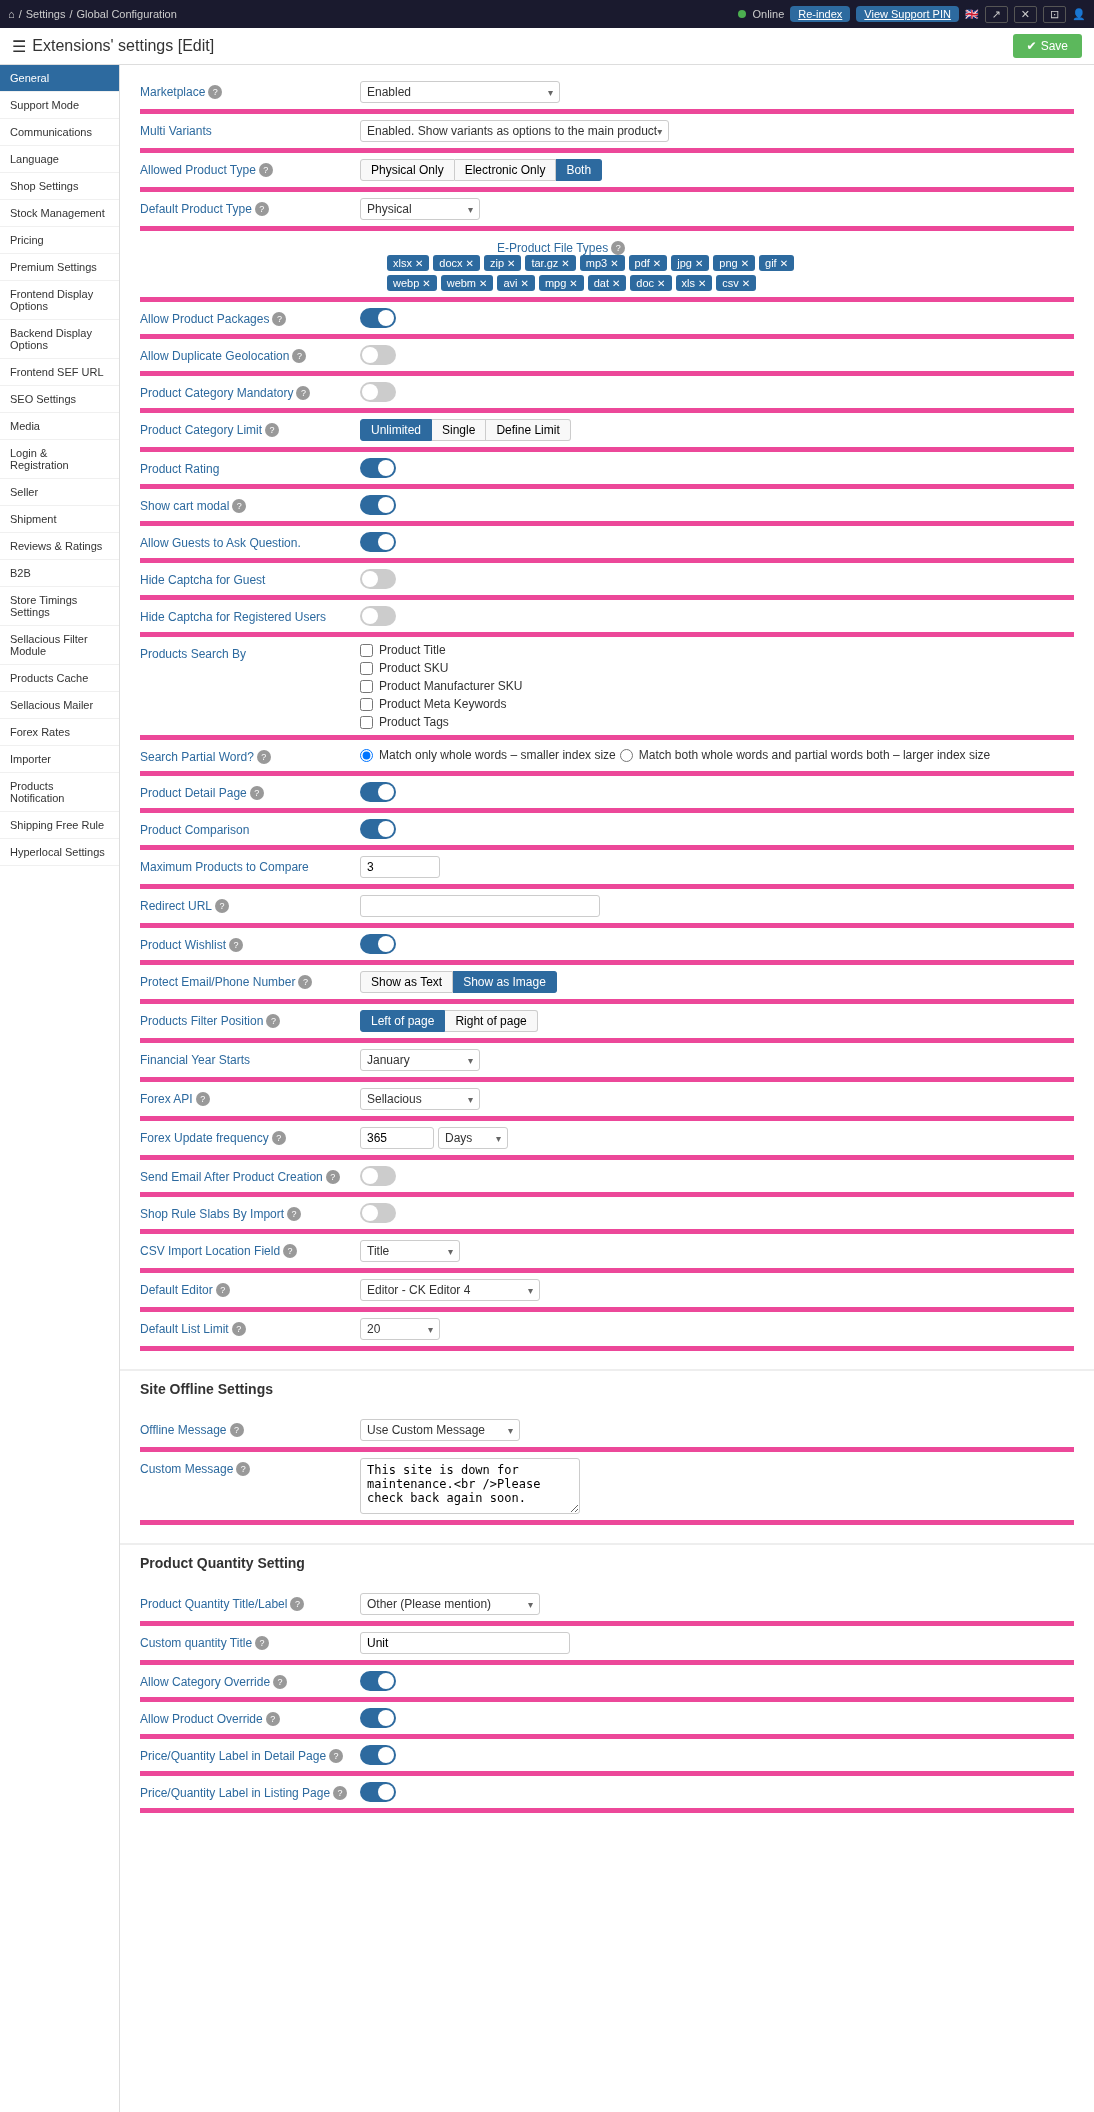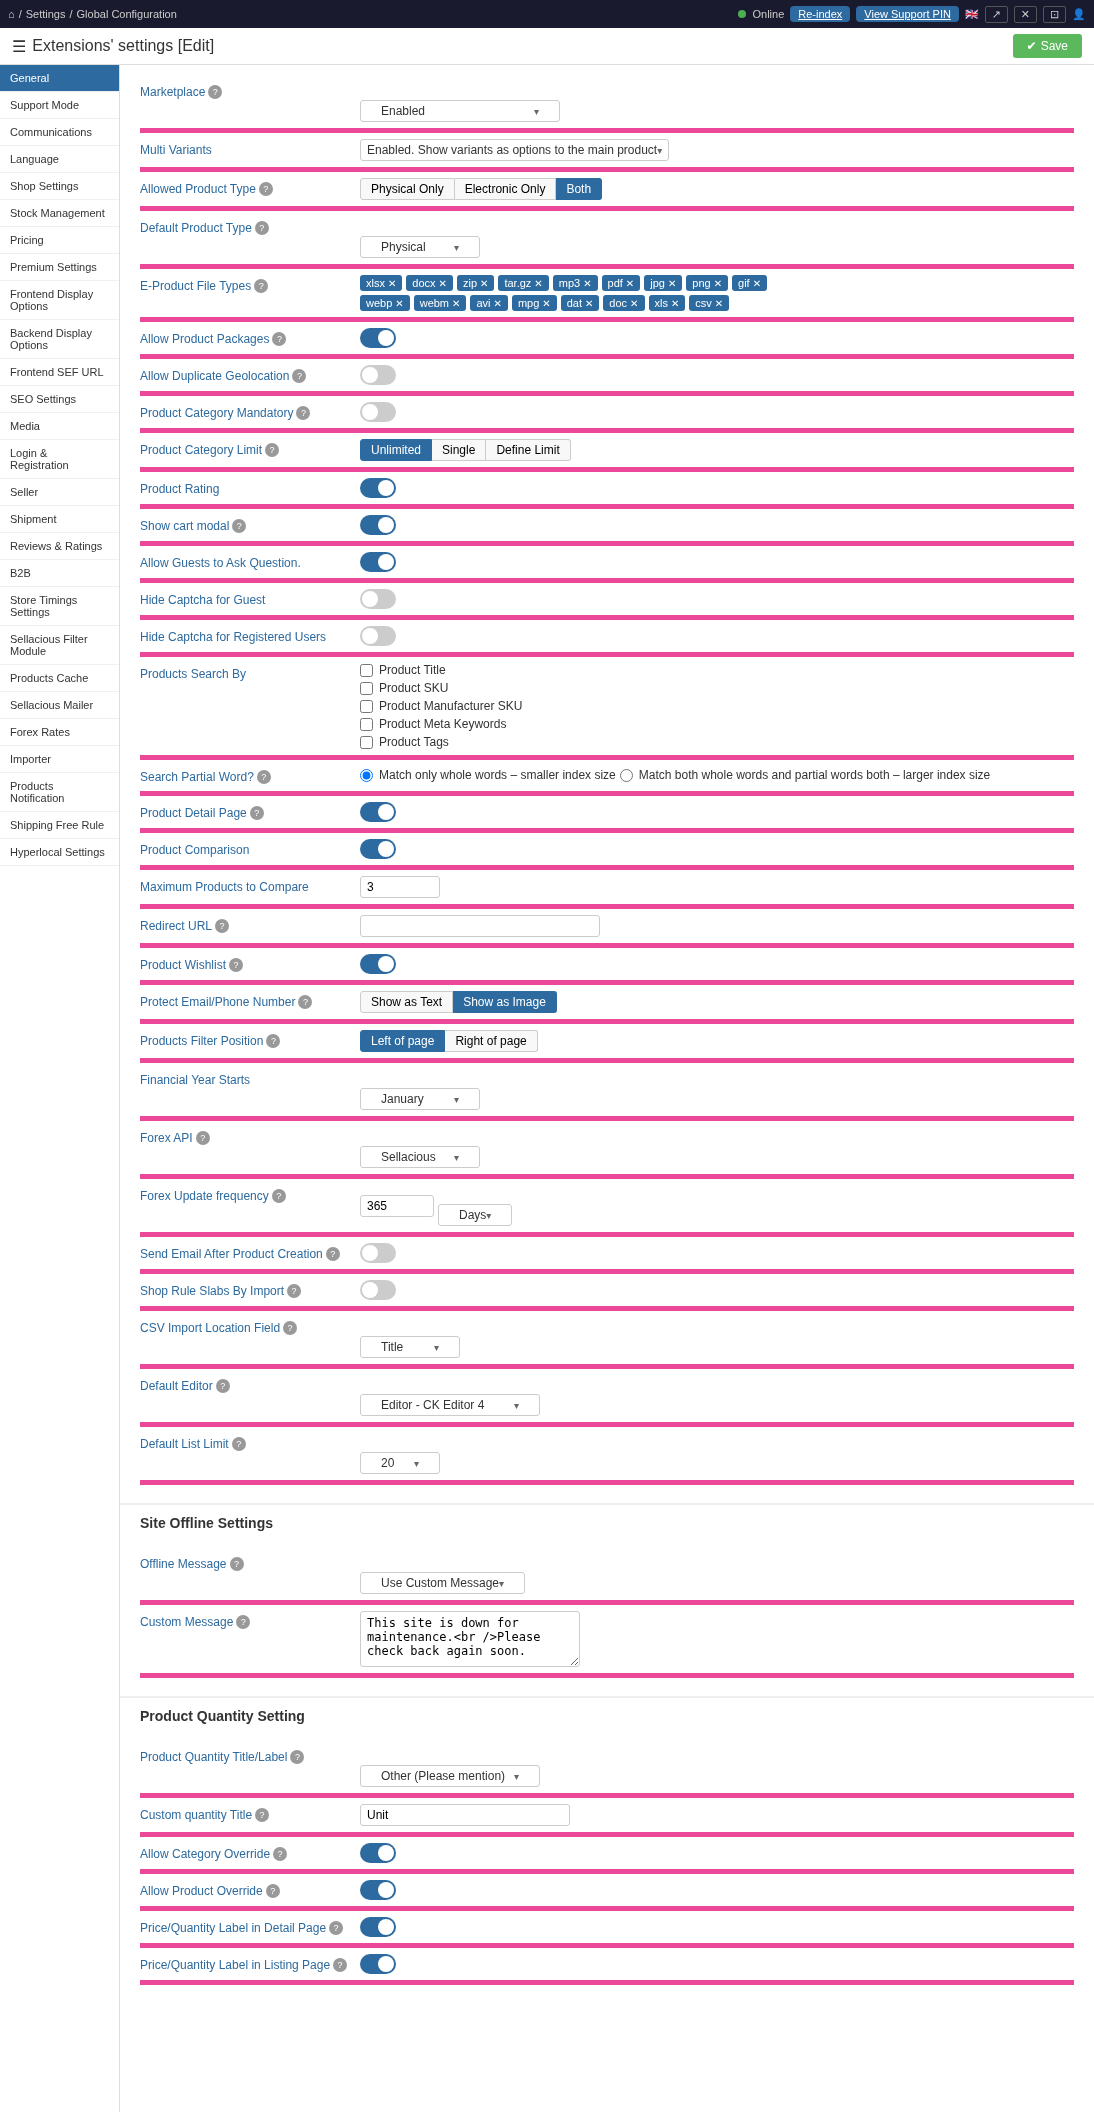--- a/index.html
+++ b/index.html
@@ -92,23 +92,23 @@
       position: relative; cursor: pointer; flex-shrink: 0;
     }
     .toggle::after {
       content: ''; position: absolute; width: 16px; height: 16px;
       background: #fff; border-radius: 50%; top: 2px; right: 2px;
     }
     .toggle.off { background: #ccc; }
     .toggle.off::after { right: auto; left: 2px; }
 
     .dropdown {
-      border: 1px solid #ccc; border-radius: 3px; padding: 3px 20px;
+      border: 1px solid #ccc; border-radius: 3px; padding: 3px 6px;
       font-size: 12px; background: #fff; min-width: 200px;
-      display: flex; align-items: center; justify-content: space-between; margin-top: 19px;
+      display: flex; align-items: center; justify-content: space-between;
     }
 
     .btn-group { display: flex; }
     .btn-group .btn {
       border: 1px solid #ccc; padding: 3px 10px; font-size: 12px;
       cursor: pointer; background: #f8f8f8;
     }
     .btn-group .btn.active { background: #2d6a9f; color: #fff; border-color: #2d6a9f; }
     .btn-group .btn:first-child { border-radius: 3px 0 0 3px; }
     .btn-group .btn:last-child { border-radius: 0 3px 3px 0; }
@@ -274,21 +274,21 @@
           <span class="info-icon">?</span>
         </div>
         <div class="form-control-area">
           <div class="dropdown" style="min-width:120px;">
             <span>Physical</span>
             <span class="chevron">▾</span>
           </div>
         </div>
       </div>
 
-      <div class="form-row" style="align-items:flex-start;">
+      <div class="form-row" style="align-items:center;flex-direction:column;">
         <div class="form-label">
           <span>E-Product File Types</span>
           <span class="info-icon">?</span>
         </div>
         <div class="form-control-area" style="flex-wrap:wrap; max-width:440px;">
           <div class="tag">
               <span>xlsx</span>
               <span class="close">✕</span>
             </div>
           <div class="tag">

